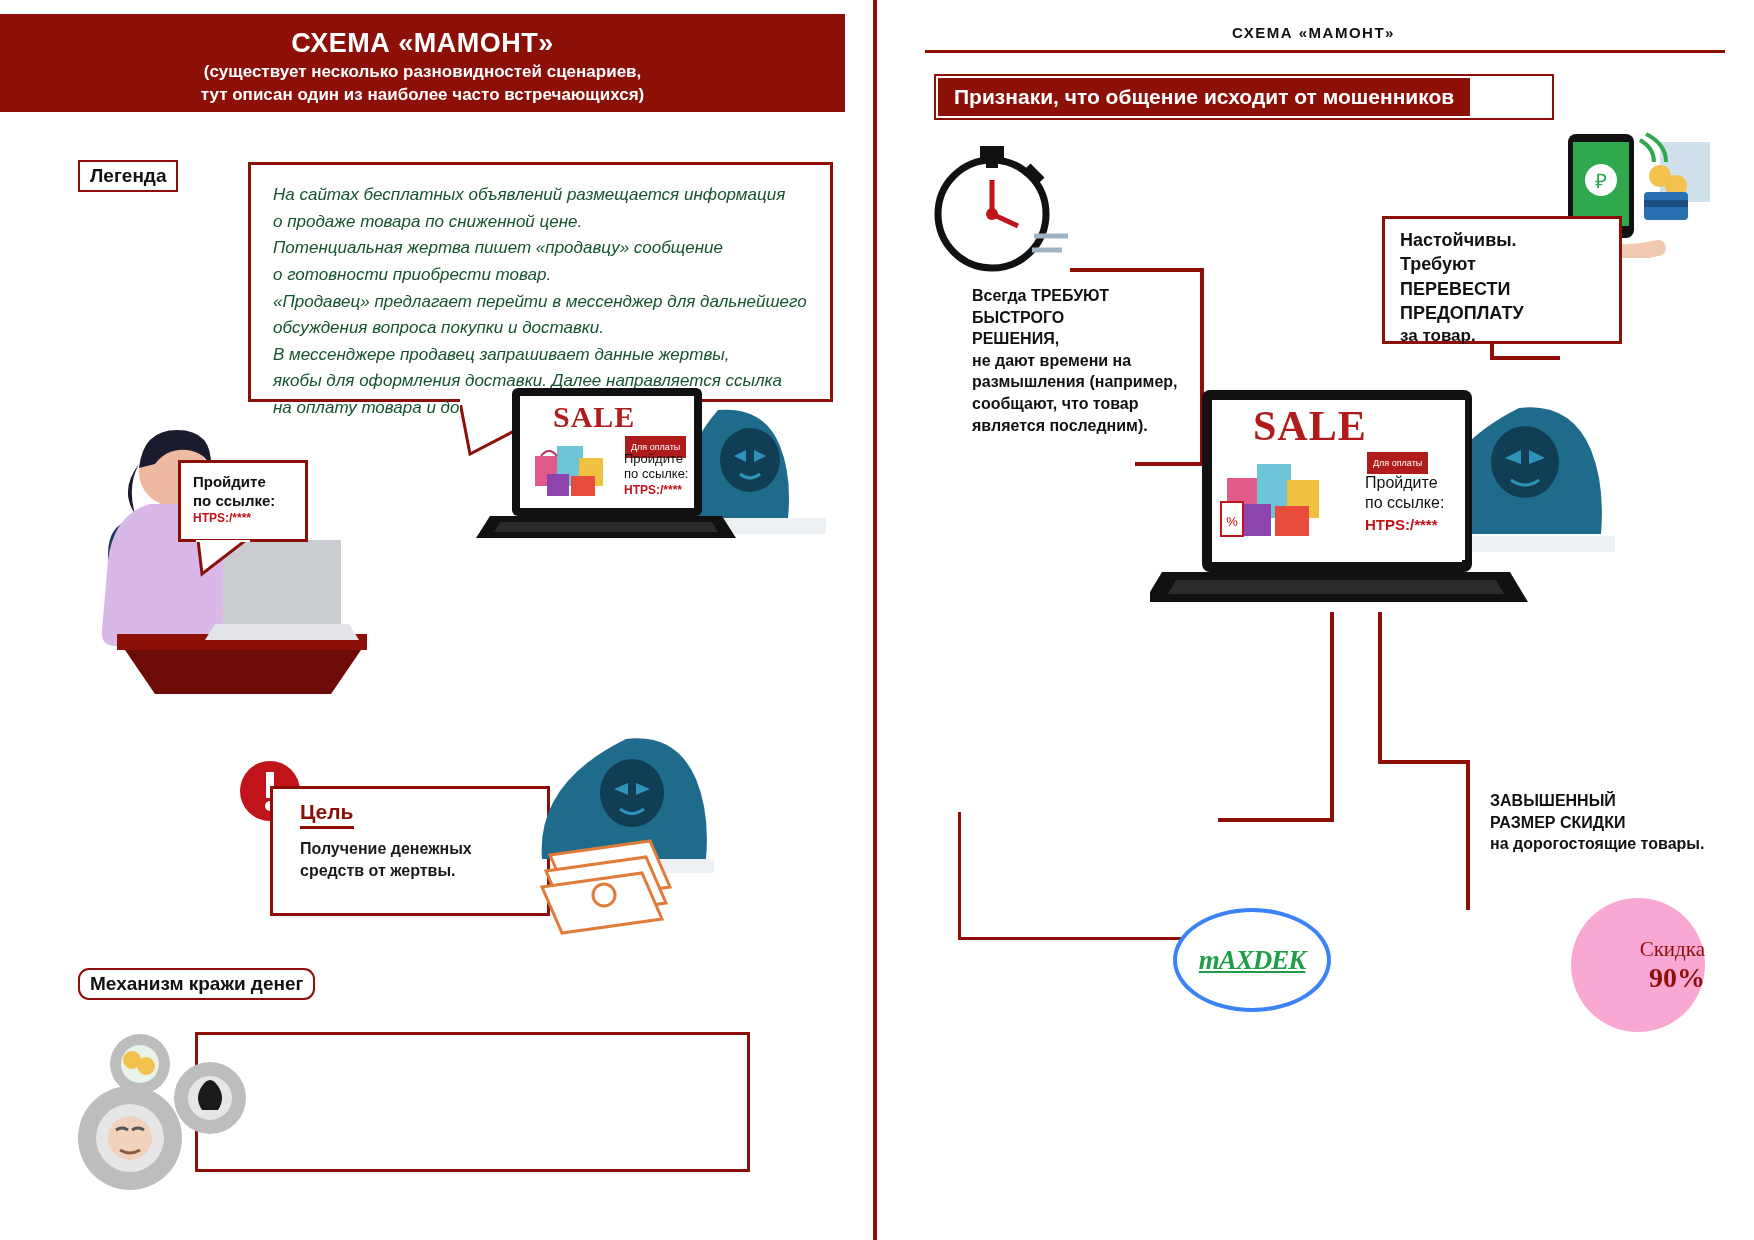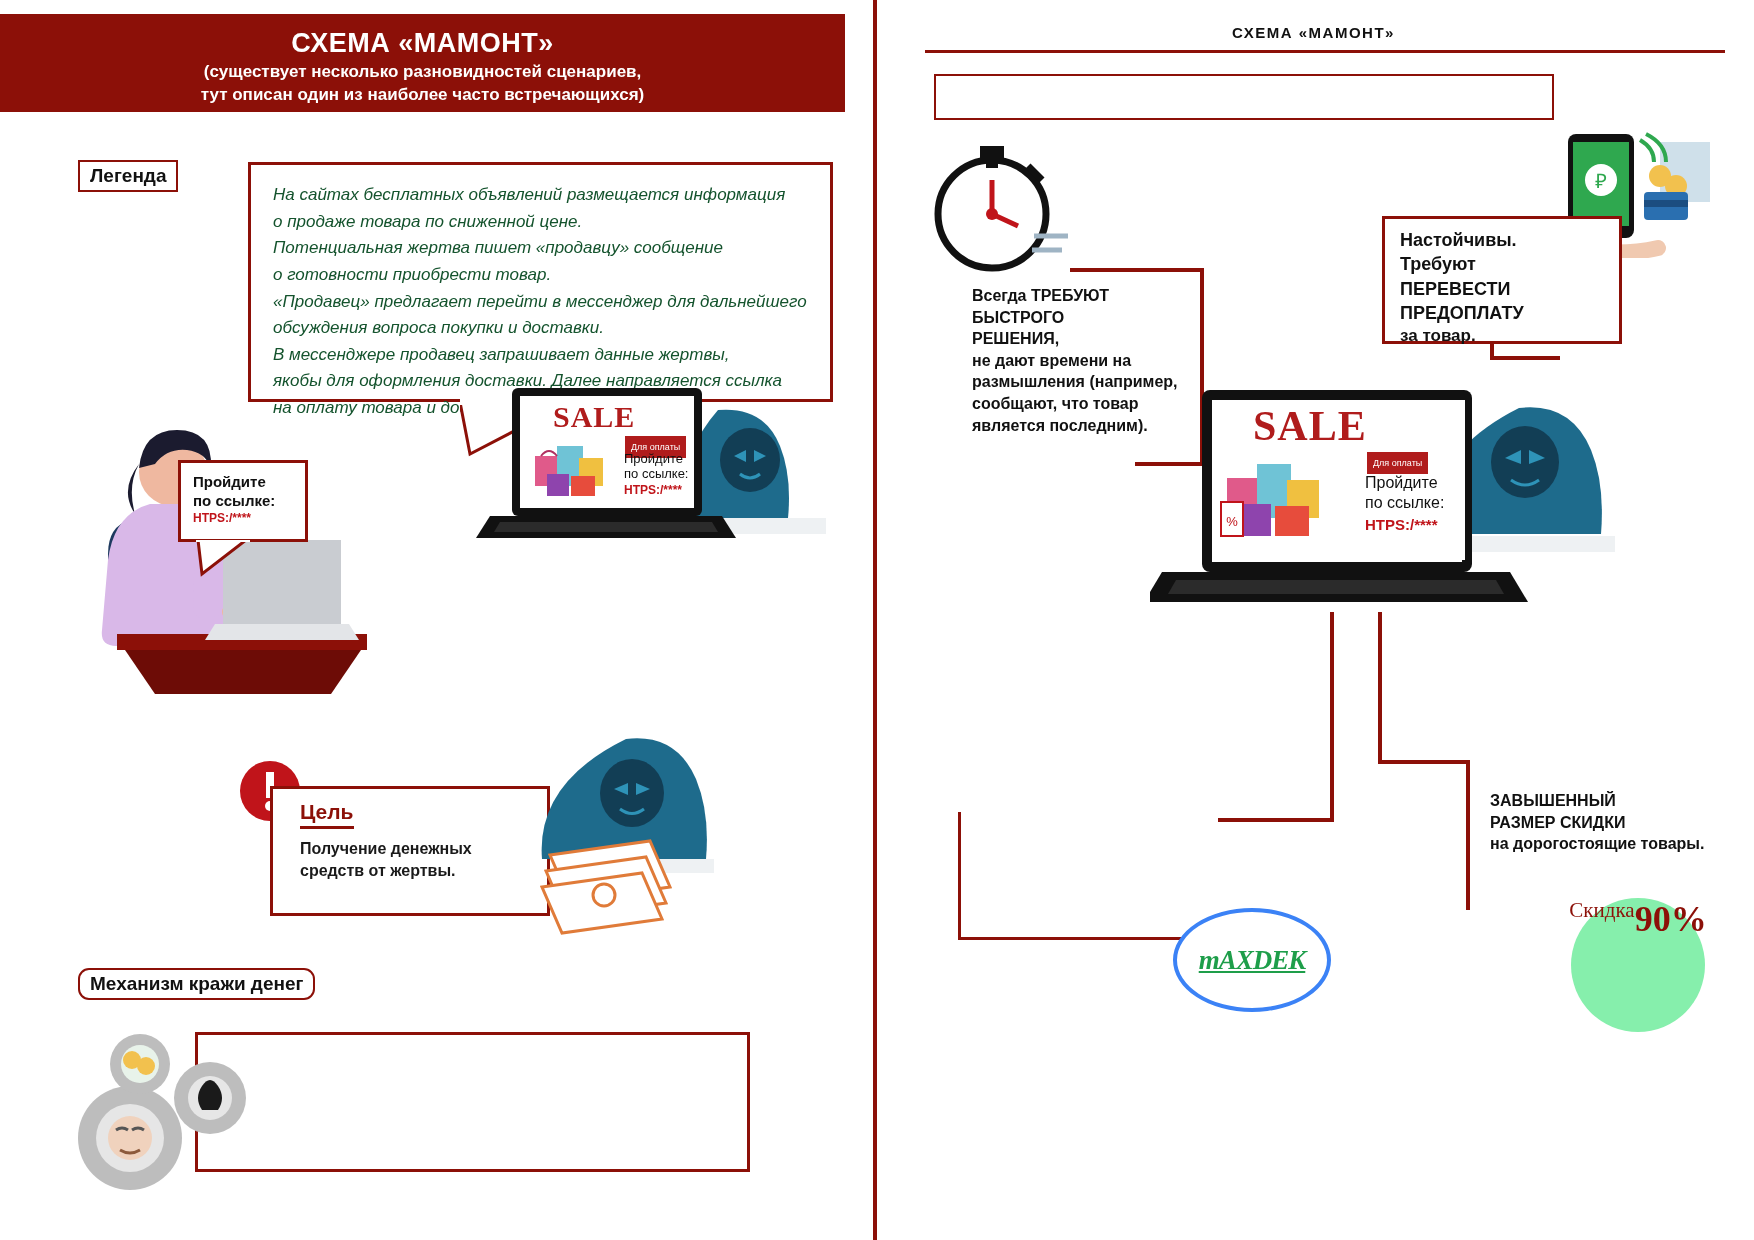--- a/index.html
+++ b/index.html
@@ -51,24 +51,24 @@
   .mech-tag{left:78px;top:968px;border-radius:11px;}
   .mech-box{left:195px;top:1032px;width:555px;height:140px;}
   .mech-txt{position:absolute;left:258px;top:1058px;width:440px;font-size:17px;font-weight:bold;line-height:1.55;}
 
   
   .rtext{position:absolute;font-size:16px;line-height:1.35;color:#111;}
   .rtext b{font-weight:bold;}
   .rbox{position:absolute;border:3px solid #8c1008;background:#fff;box-sizing:border-box;}
 
   .discount-circle{position:absolute;left:1571px;top:898px;width:134px;height:134px;border-radius:50%;
-                   background:#86efac;display:flex;align-items:flex-start;
+                   background:#f9a8d4;display:flex;flex-direction:column;align-items:flex-end;
                    justify-content:center;}
   .discount-circle .d1{font-family:"Liberation Serif",serif;color:#8c1008;font-size:21px;}
-  .discount-circle .d2{font-family:"Liberation Serif",serif;color:#8c1008;font-size:36px;font-weight:bold;}
+  .discount-circle .d2{font-family:"Liberation Serif",serif;color:#8c1008;font-size:28px;font-weight:bold;}
 
   .maxdek{position:absolute;left:1173px;top:908px;width:150px;height:96px;border-radius:50%;
           background:#fff;border:4px solid #3b82f6;display:flex;align-items:center;justify-content:center;}
   .maxdek span{color:#1e9e4a;font-family:"Liberation Serif",serif;font-style:italic;font-weight:bold;
                font-size:27px;letter-spacing:-1px;text-decoration:underline;}
 
   
   .ad{position:absolute;background:#fff;}
   .sale{font-family:"Liberation Serif",serif;font-weight:bold;color:#b01c1c;letter-spacing:1px;}
   .pay-badge{background:#b01c1c;color:#fff;font-size:9px;padding:6px 6px;display:inline-block;}
@@ -219,20 +219,21 @@
 
     <circle cx="60" cy="118" r="22" fill="#f0d2bd"></circle>
     <path d="M46 110 q6 -4 12 0" stroke="#555" stroke-width="3" fill="none"></path>
     <path d="M62 110 q6 -4 12 0" stroke="#555" stroke-width="3" fill="none"></path>
     <path d="M50 130 q10 6 20 0" stroke="#8c5a3c" stroke-width="3" fill="none"></path>
   </svg>
 
   <div class="hdr-right-title">СХЕМА «МАМОНТ»</div>
   <div class="hdr-right-rule"></div>
   <div class="right-banner-outline"></div>
+  <div class="right-banner">Признаки, что общение исходит от мошенников</div>
 
   <svg class="abs" style="left:930px;top:140px;" width="140" height="140">
     <circle cx="62" cy="74" r="54" fill="#fff" stroke="#111" stroke-width="7"></circle>
     <rect x="50" y="6" width="24" height="14" fill="#111"></rect>
     <rect x="56" y="18" width="12" height="10" fill="#111"></rect>
     <path d="M98 26 l14 14" stroke="#111" stroke-width="7"></path>
     <line x1="62" y1="74" x2="62" y2="40" stroke="#c0141a" stroke-width="5"></line>
     <line x1="62" y1="74" x2="88" y2="86" stroke="#c0141a" stroke-width="5"></line>
     <circle cx="62" cy="74" r="6" fill="#c0141a"></circle>
     <path d="M104 96 l34 0 M102 110 l30 0" stroke="#9fb4c4" stroke-width="5"></path>

